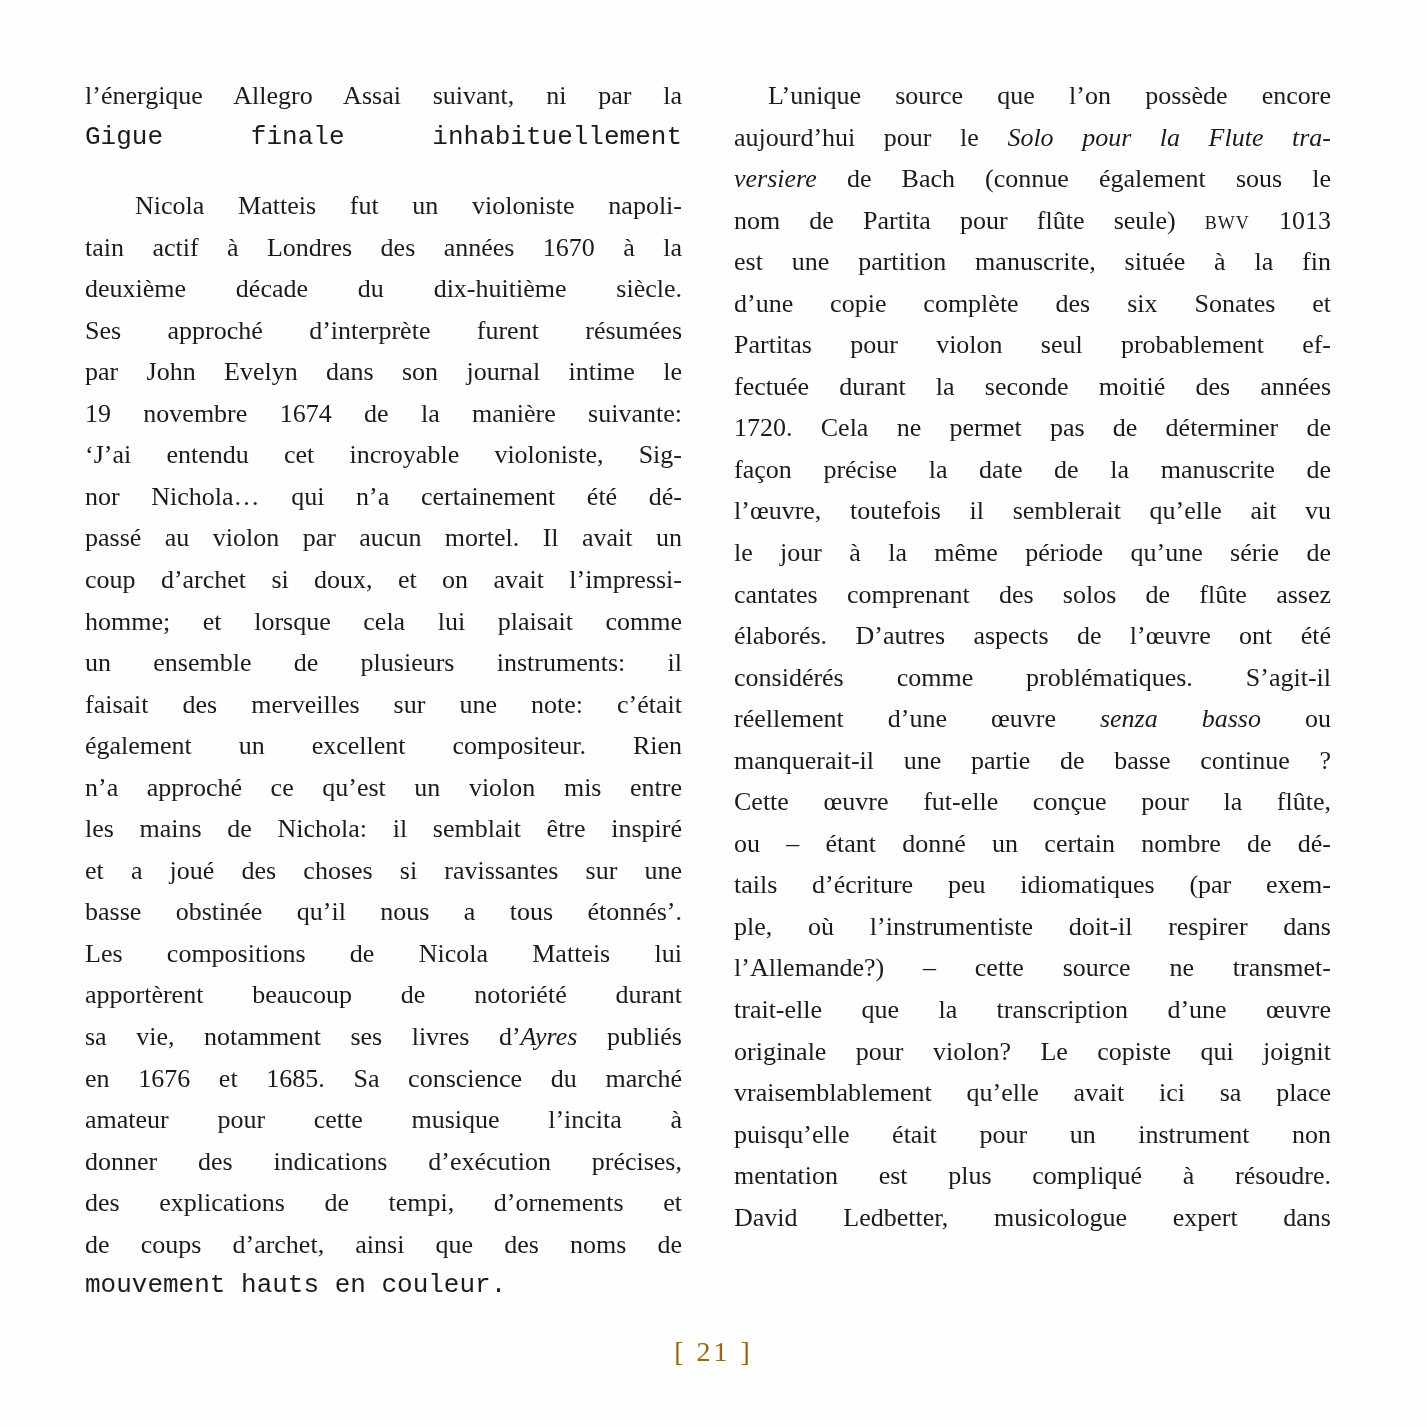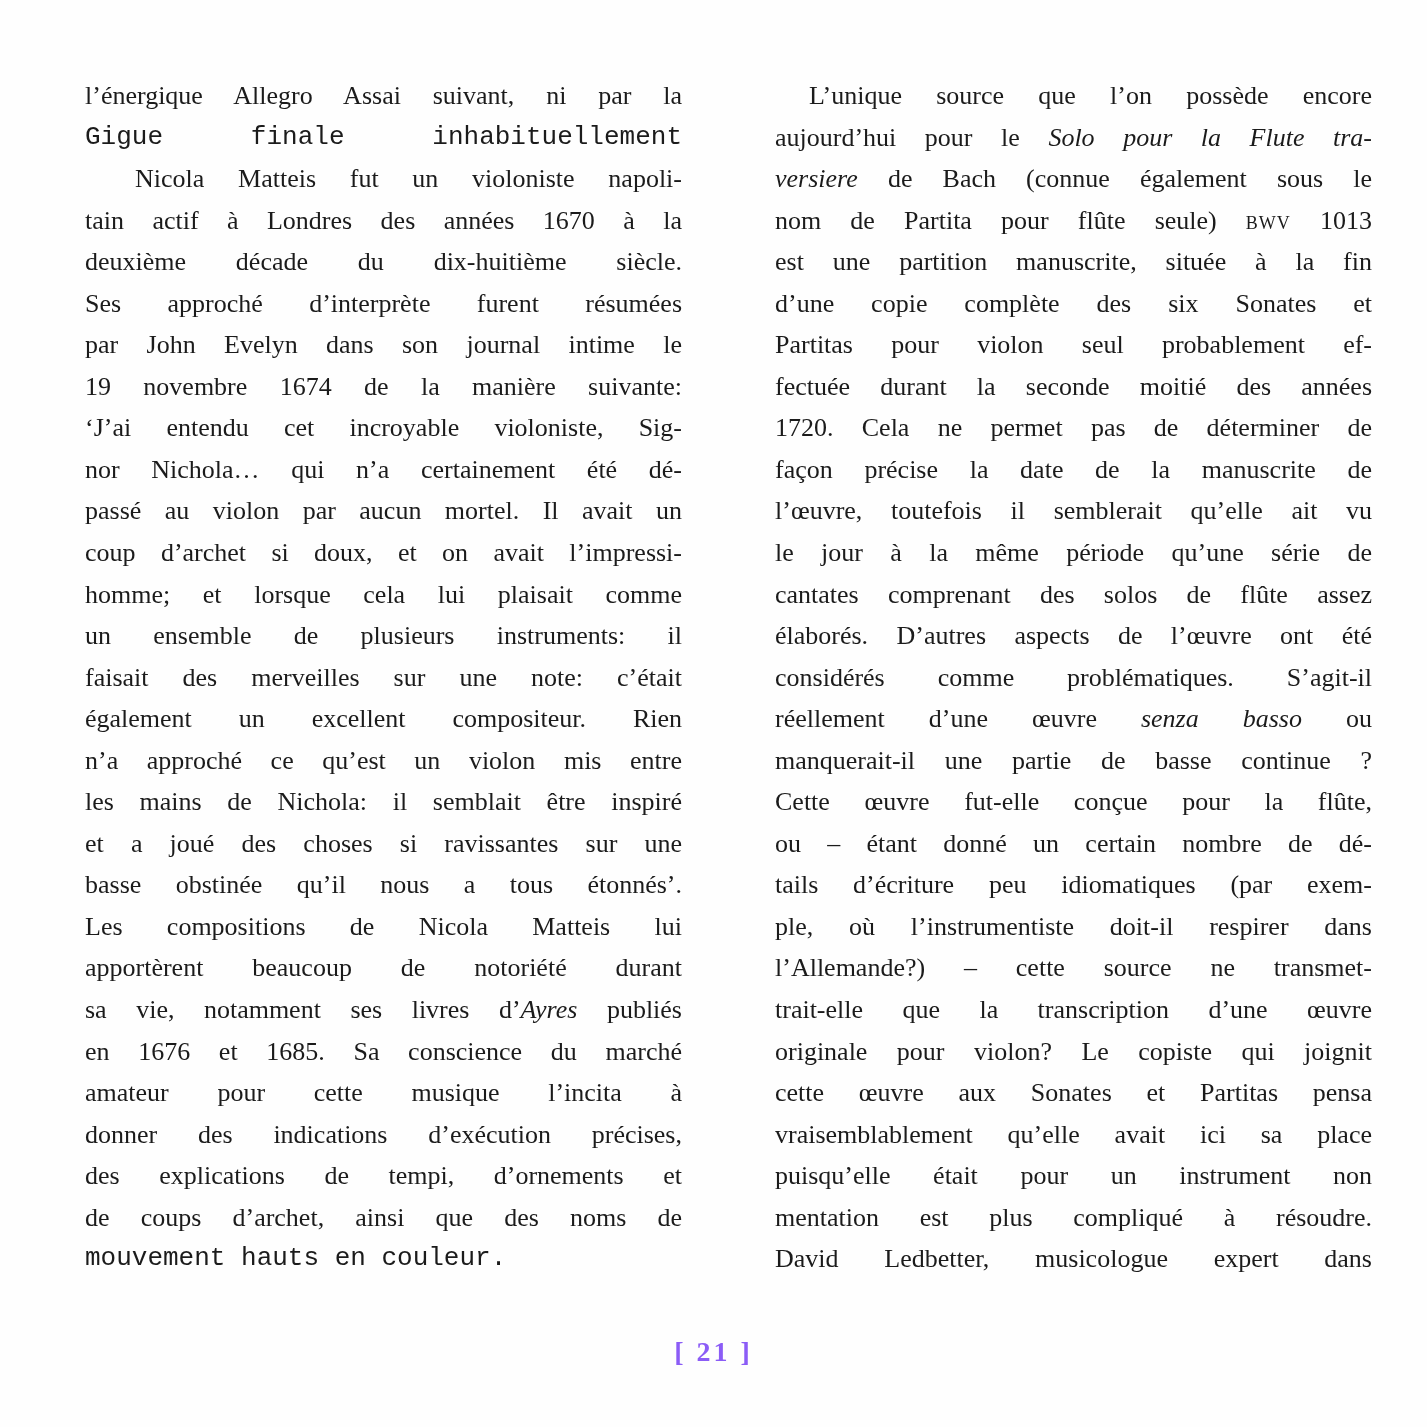--- a/index.html
+++ b/index.html
@@ -14,45 +14,44 @@
     color: #1b1b1b;
     font-family: "Liberation Serif", "DejaVu Serif", serif;
     overflow: hidden;
   }
   .col {
     position: absolute;
     top: 75px;
     width: 597px;
   }
   #col-left  { left: 85px;  }
-  #col-right { left: 734px; margin-left: 41px; }
+  #col-right { left: 734px; }
   .line {
     height: 41.55px;
     line-height: 41.55px;
     font-size: 26px;
     text-align: justify;
     text-align-last: justify;
     text-justify: inter-word;
     overflow: hidden;
     white-space: normal;
   }
   .line.end { text-align-last: left; font-family: Liberation Mono, monospace; }
-  #col-left  .indent { text-indent: 50px; }
+  #col-left  .indent { text-indent: 50px; margin-top: 27px; }
   #col-right .indent { text-indent: 34px; }
   .it { font-style: italic; }
   .sc { font-variant: small-caps; text-transform: lowercase; letter-spacing: 1px; }
   .folio {
     position: absolute;
     top: 1336px;
     left: 0; width: 100%;
     text-align: center;
     font-size: 28px;
     letter-spacing: 3px;
-    color: #8b5cf6;
-    font-weight: bold;
+    color: #a16207;
   }
 </style>
 </head>
 <body>
 
 <div class="page">
   <div class="col" id="col-left">
       <div class="line"><span>l’énergique Allegro Assai suivant, ni par la</span></div>
       <div class="line end"><span>Gigue finale inhabituellement expressive.</span></div>
       <div class="line indent"><span>Nicola Matteis fut un violoniste napoli-</span></div>
@@ -101,20 +100,19 @@
       <div class="line"><span>considérés comme problématiques. S’agit-il</span></div>
       <div class="line"><span>réellement d’une œuvre </span><span class="it">senza basso</span><span> ou</span></div>
       <div class="line"><span>manquerait-il une partie de basse continue ?</span></div>
       <div class="line"><span>Cette œuvre fut-elle conçue pour la flûte,</span></div>
       <div class="line"><span>ou – étant donné un certain nombre de dé-</span></div>
       <div class="line"><span>tails d’écriture peu idiomatiques (par exem-</span></div>
       <div class="line"><span>ple, où l’instrumentiste doit-il respirer dans</span></div>
       <div class="line"><span>l’Allemande?) – cette source ne transmet-</span></div>
       <div class="line"><span>trait-elle que la transcription d’une œuvre</span></div>
       <div class="line"><span>originale pour violon? Le copiste qui joignit</span></div>
-      <div class="line"><span>cette œuvre aux Sonates et Partitas pensa</span></div>
       <div class="line"><span>vraisemblablement qu’elle avait ici sa place</span></div>
       <div class="line"><span>puisqu’elle était pour un instrument non</span></div>
       <div class="line"><span>mentation est plus compliqué à résoudre.</span></div>
       <div class="line"><span>David Ledbetter, musicologue expert dans</span></div>
     </div>
   <div class="folio">[ 21 ]</div>
 </div>
 
 </body></html>

